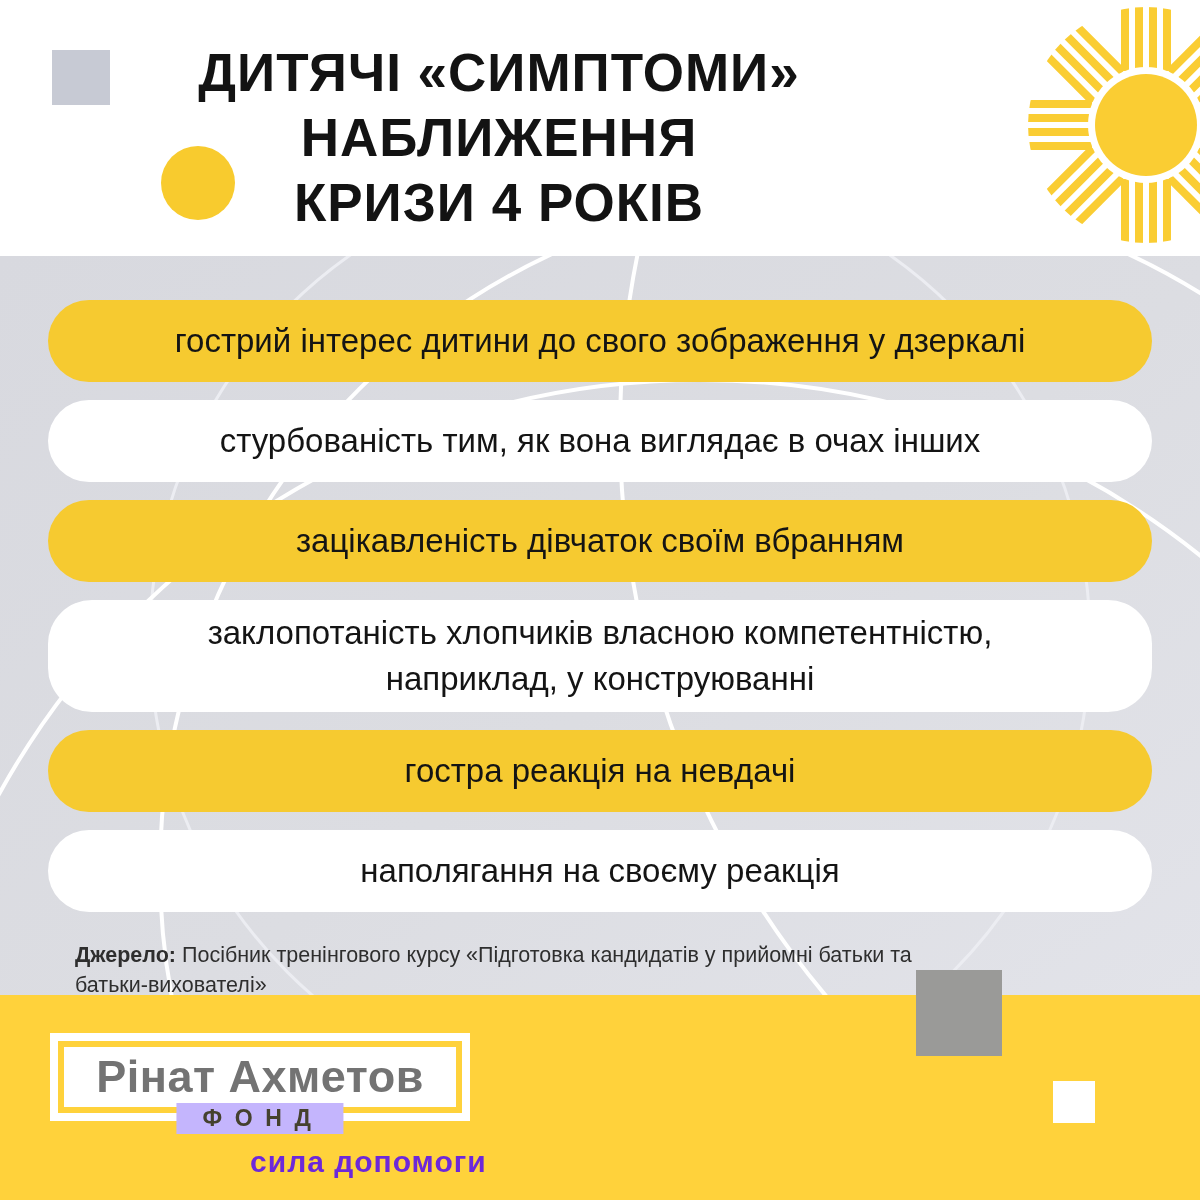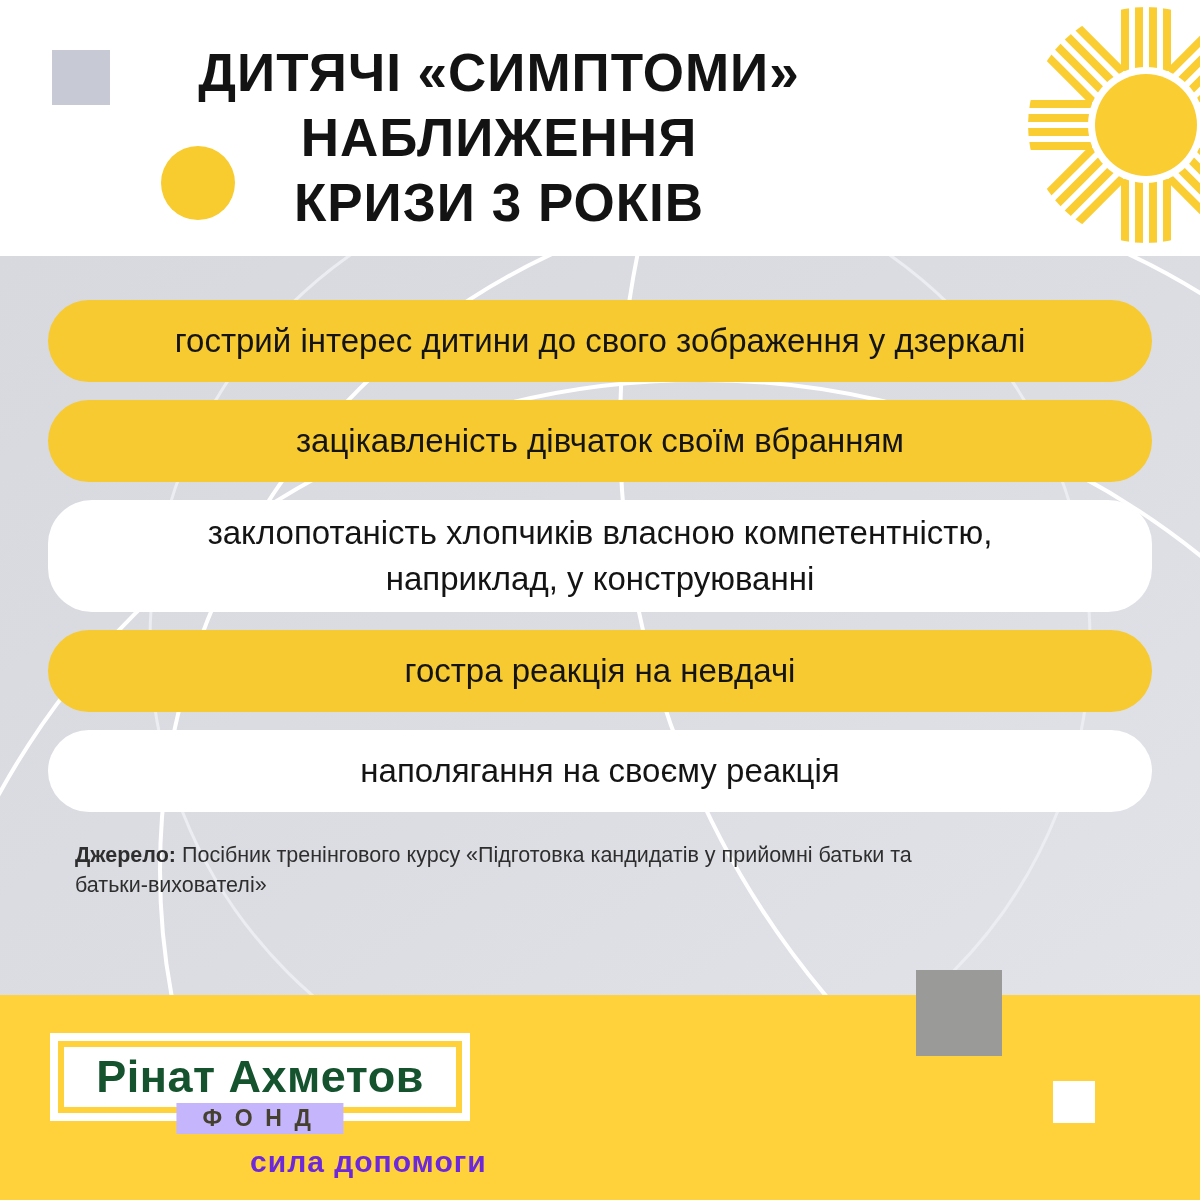--- a/index.html
+++ b/index.html
@@ -74,21 +74,21 @@
   }
   .logo-wrap {
     position: absolute; left: 50px; top: 38px;
     width: 420px; height: 88px;
     border: 8px solid #ffffff;
   }
   .logo-inner {
     position: absolute; left: 6px; top: 6px; right: 6px; bottom: 6px;
     background: #ffffff;
     display: flex; align-items: center; justify-content: center;
-    font-size: 45px; font-weight: 600; color: #14532d; letter-spacing: 0.5px;
+    font-size: 45px; font-weight: 600; color: #737373; letter-spacing: 0.5px;
   }
   .logo-sub {
     position: absolute; left: 50%; bottom: -21px;
     transform: translateX(-50%);
     background: #c4b5fd; padding: 2px 20px 2px 26px;
     font-size: 23px; font-weight: 700; letter-spacing: 0.55em;
     color: #45412e; white-space: nowrap;
   }
   .tagline {
     position: absolute; left: 250px; top: 150px;
@@ -108,21 +108,21 @@
 </head>
 <body>
 
 <div class="top-band">
   <div class="sq-top-left"></div>
   <div class="circle-yellow"></div>
 
   <div class="title">
     <div>ДИТЯЧІ «СИМПТОМИ»</div>
     <div>НАБЛИЖЕННЯ</div>
-    <div>КРИЗИ 3 РОКІВ</div>
+    <div>КРИЗИ 4 РОКІВ</div>
   </div>
 
   <svg class="sun" width="236" height="236" viewBox="-118 -118 236 236">
     <defs>
       <mask id="ringmask">
         <circle r="118" fill="#ffffff"></circle>
         <circle r="58" fill="#000000"></circle>
       </mask>
     </defs>
     <g mask="url(#ringmask)" fill="#facd33">
@@ -184,20 +184,23 @@
     <circle cx="620" cy="384" r="470" fill="none" stroke="#ecedf2" stroke-width="3"></circle>
     <circle cx="1500" cy="174" r="880" fill="none" stroke="#ffffff" stroke-width="4"></circle>
     <circle cx="840" cy="614" r="680" fill="none" stroke="#ffffff" stroke-width="4"></circle>
     <circle cx="700" cy="924" r="800" fill="none" stroke="#ffffff" stroke-width="4"></circle>
   </svg>
 
   <div class="pills">
     <div class="pill yellow">
       <span>гострий інтерес дитини до свого зображення у дзеркалі</span>
     </div>
+    <div class="pill white">
+      <span>стурбованість тим, як вона виглядає в очах інших</span>
+    </div>
     <div class="pill yellow">
       <span>зацікавленість дівчаток своїм вбранням</span>
     </div>
     <div class="pill white pill-4">
       <span>заклопотаність хлопчиків власною компетентністю, наприклад, у конструюванні</span>
     </div>
     <div class="pill yellow">
       <span>гостра реакція на невдачі</span>
     </div>
     <div class="pill white">

